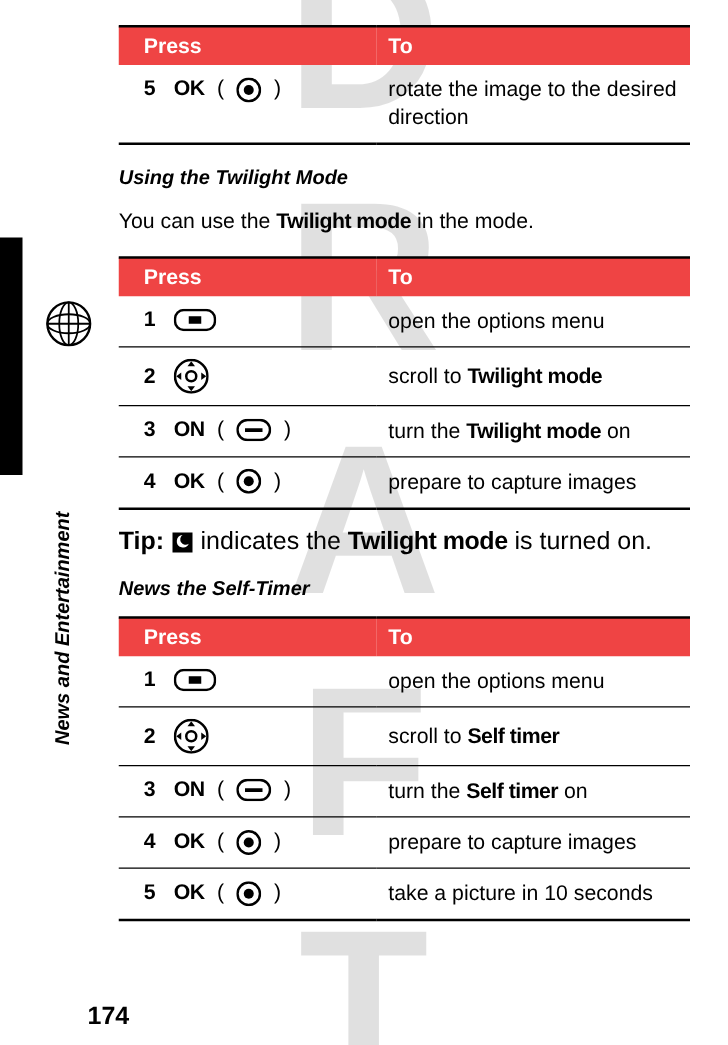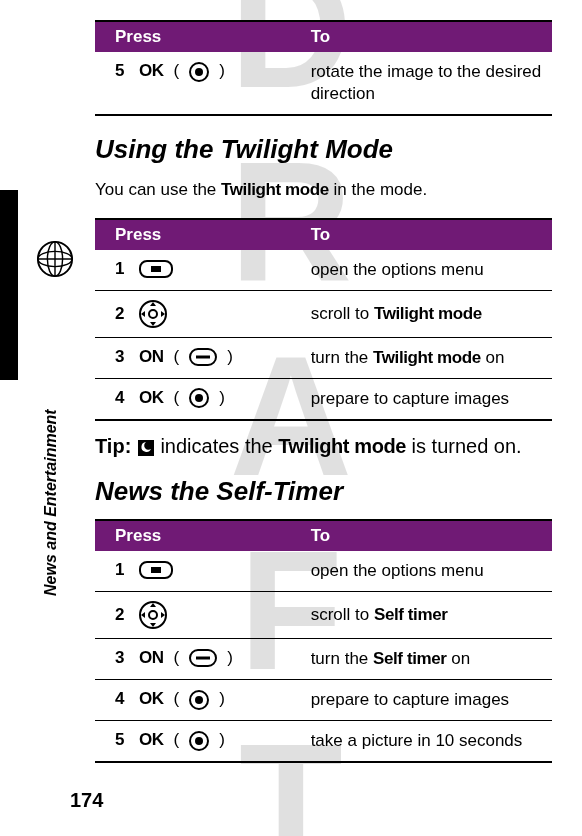--- a/index.html
+++ b/index.html
@@ -54,25 +54,25 @@
     .side-icon {
       position: absolute;
       left: 36px;
       top: 240px;
     }
     .side-icon svg { width: 38px; height: 38px; }
     .page-number {
       font-weight: 900;
       font-size: 20px;
     }
-    .footer { position:absolute; bottom: 24px; left: 70px; }
+    .footer { position:absolute; bottom: 11px; left: 70px; }
     h2 {
       font-style: italic;
       font-weight: bold;
-      font-size: 26px;
+      font-size: 16px;
       margin: 18px 0 12px 0;
     }
     p.intro {
       font-size: 17px;
       line-height: 1.55;
       margin-bottom: 14px;
     }
     .bold-cond {
       font-weight: 700;
       font-family: Arial, sans-serif;
@@ -84,21 +84,21 @@
       margin: 14px 0 18px 0;
     }
     .tip-label { font-weight: 900; }
     table {
       border-collapse: collapse;
       width: 100%;
       border-top: 2px solid #000;
       border-bottom: 2px solid #000;
     }
     thead th {
-      background: #701a75;
+      background: #ef4444;
       color: #fff;
       text-align: left;
       font-weight: bold;
       font-size: 17px;
       padding: 5px 10px;
     }
     thead th:first-child { width: 45%; padding-left: 20px; }
     tbody tr { border-top: 1px solid #000; }
     tbody tr:first-child { border-top: none; }
     tbody td {

